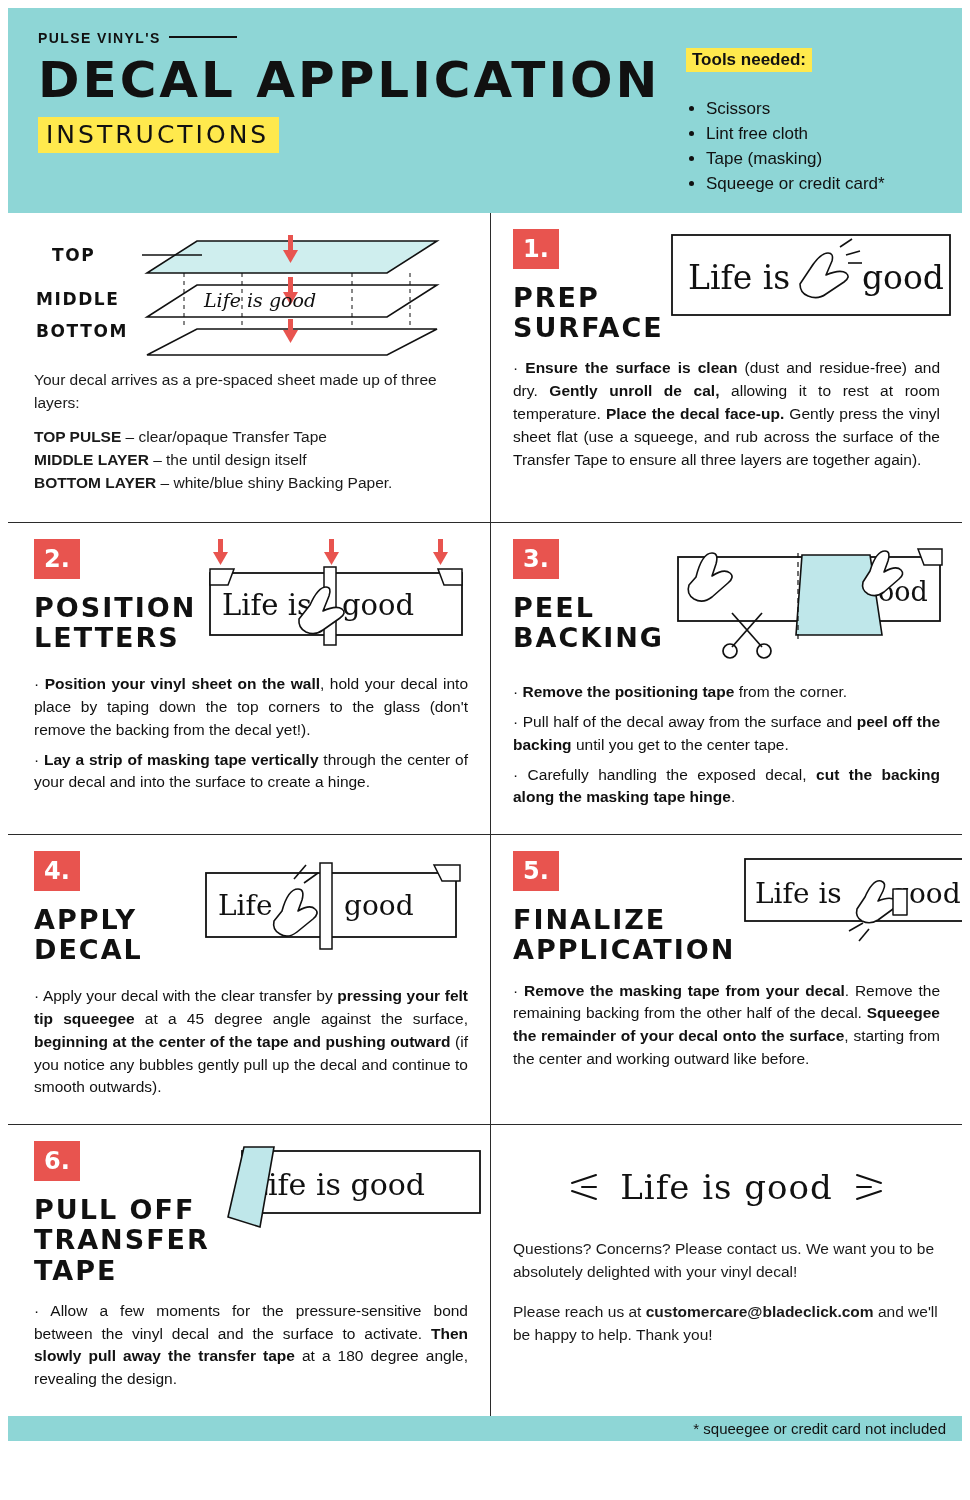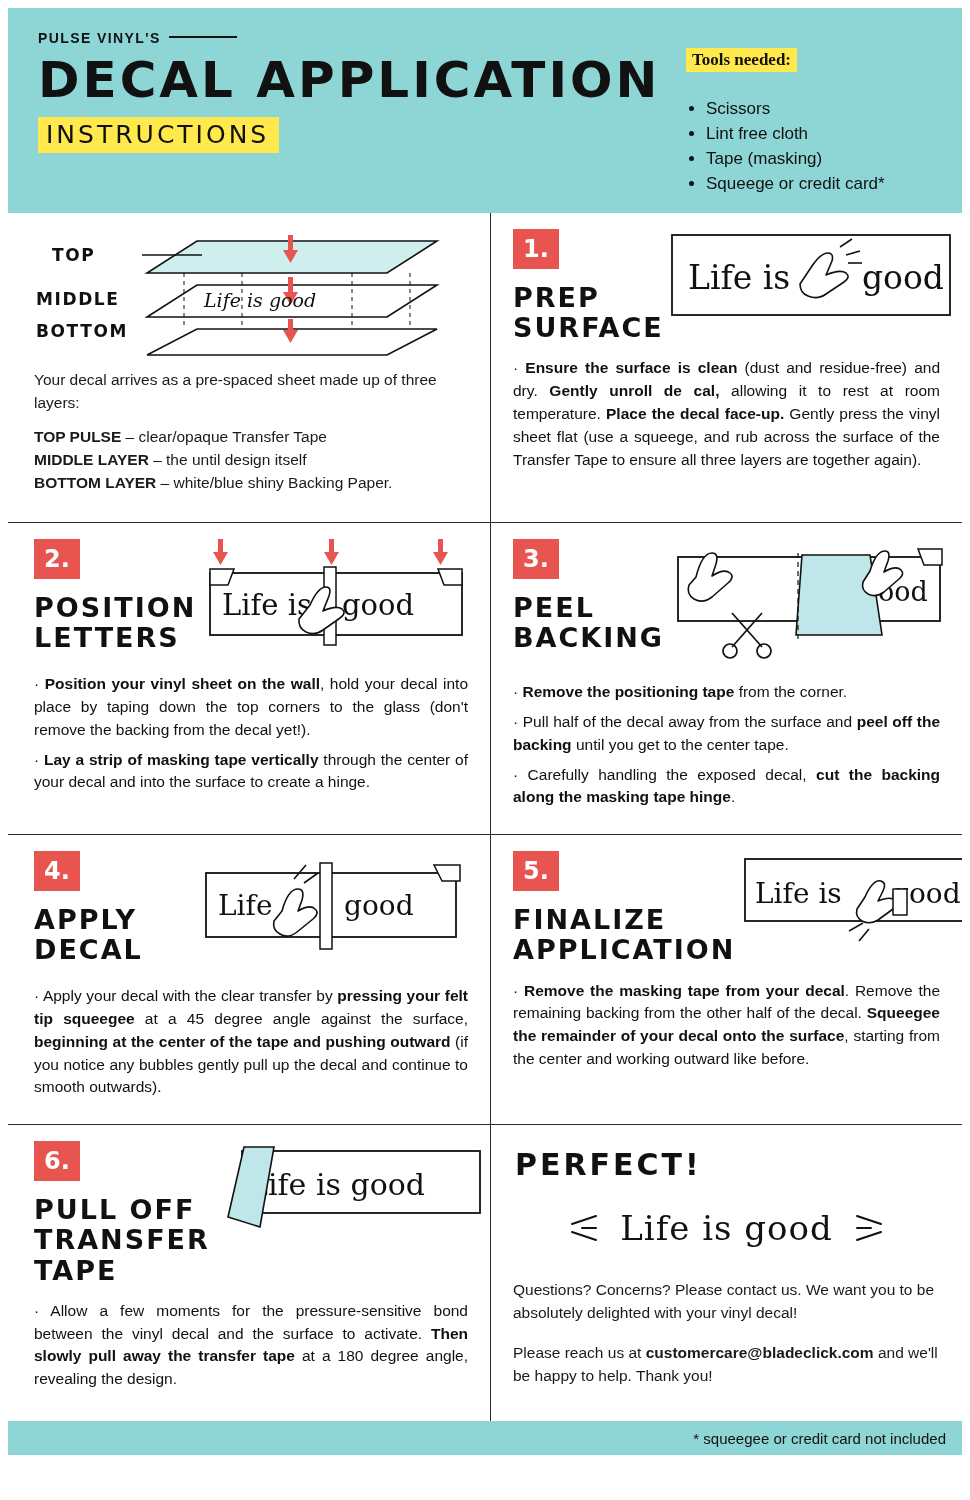--- a/index.html
+++ b/index.html
@@ -42,21 +42,21 @@
     display:inline-block;background:#ffe94d;color:#111;
     font-size:25px;font-weight:400;letter-spacing:3px;
     padding:3px 10px 4px 8px;
     font-family:"DejaVu Sans", sans-serif;
   }
   .tools{
     position:absolute;right:26px;top:40px;width:250px;
   }
   .tools-title{
     display:inline-block;background:#ffe94d;color:#111;
-    font-size:17px;font-weight:700;padding:2px 6px;font-family:Liberation Serif, serif;
+    font-size:17px;font-weight:700;padding:2px 6px;
   }
   .tools ul{
     margin:24px 0 0 0;padding-left:20px;list-style:disc;
   }
   .tools li{
     font-size:17px;line-height:1.48;color:#111;
   }
   
   .grid{
     display:grid;
@@ -111,21 +111,21 @@
     display:flex;align-items:center;justify-content:center;gap:18px;margin:26px 0 30px 0;
   }
   .perfect-script{
     font-family:"DejaVu Serif", serif;font-size:34px;color:#111;letter-spacing:1px;
   }
   .contact{font-size:15.5px;line-height:1.5;}
   .contact p{margin:0 0 16px 0;}
   .contact b{font-weight:700;}
   
   .footer{
-    background:#8ed6d6;height:34px;display:flex;align-items:center;justify-content:flex-end;
+    background:#8ed6d6;height:25px;display:flex;align-items:center;justify-content:flex-end;
     padding-right:16px;box-sizing:border-box;
   }
   .footer span{font-size:15px;color:#111;}
   svg{display:block;}
   .scriptfont{font-family:"DejaVu Serif", serif;}
 </style>
 </head>
 <body>
 
 <div class="page">
@@ -419,21 +419,20 @@
       <div class="body">
         <p>
           <span>· Allow a few moments for the pressure-sensitive bond between the vinyl decal and the surface to activate. </span><b>Then slowly pull away the transfer tape</b><span> at a 180 degree angle, revealing the design.</span>
         </p>
       </div>
     </div>
 
     <div class="vline"></div>
 
     <div class="cell">
-      <div class="perfect-title">PERFECT!</div>
       <div class="perfect-art">
         <svg width="36" height="40" viewBox="0 0 36 40">
           <g stroke="#111" stroke-width="2" fill="none" stroke-linecap="round">
             <line x1="30" y1="8" x2="6" y2="16"></line>
             <line x1="30" y1="32" x2="6" y2="24"></line>
             <line x1="30" y1="20" x2="16" y2="20"></line>
           </g>
         </svg>
         <span class="perfect-script">Life is good</span>
         <svg width="36" height="40" viewBox="0 0 36 40">

